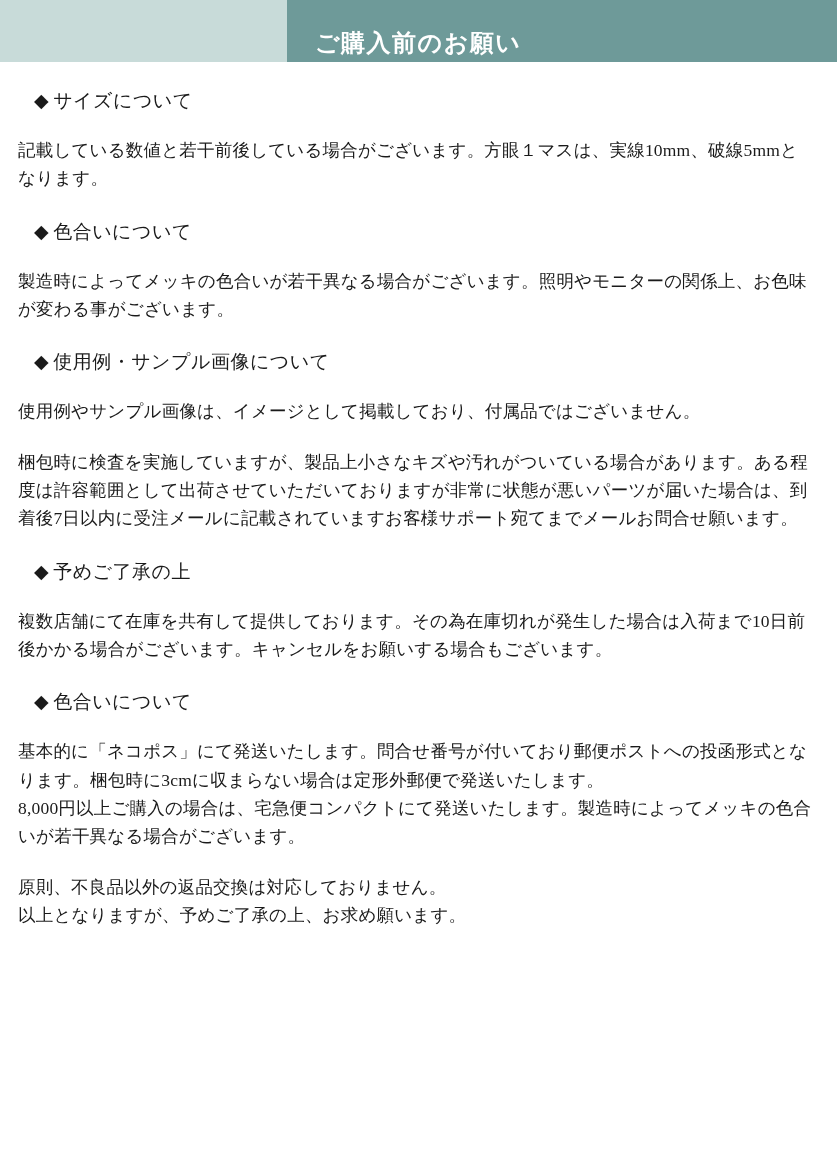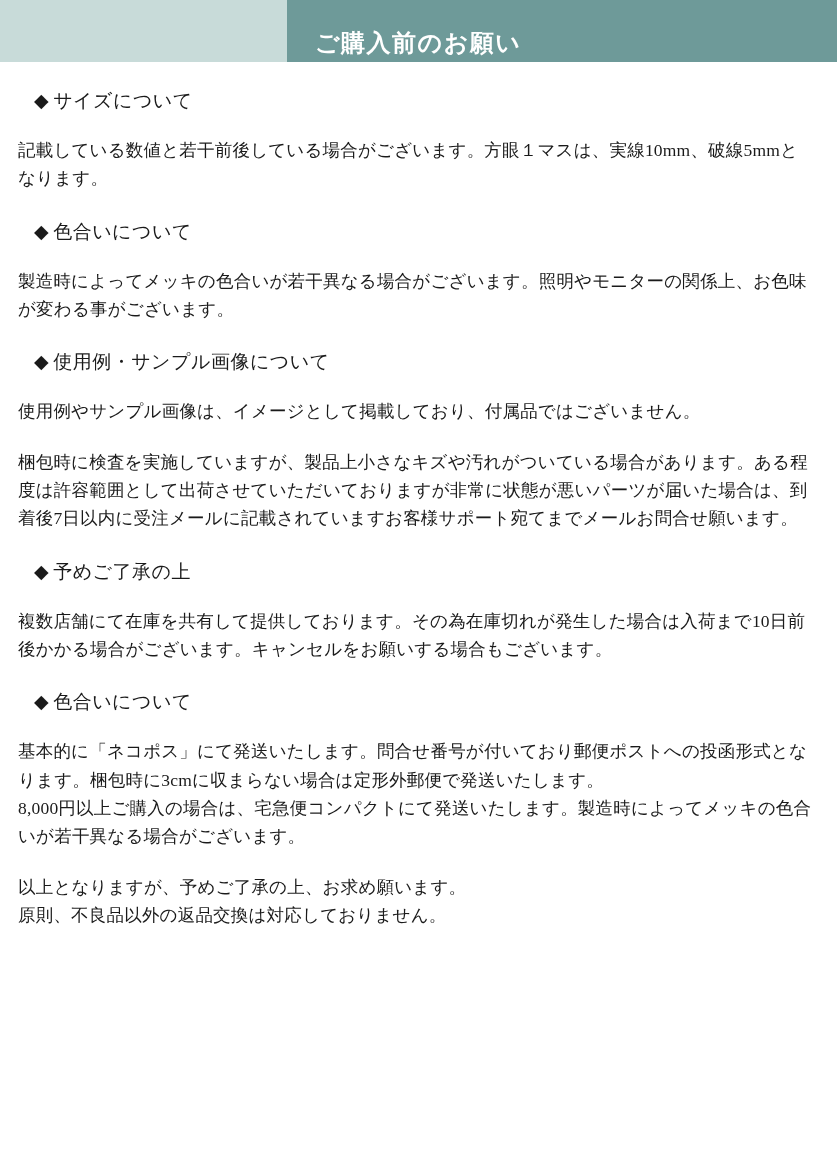--- a/index.html
+++ b/index.html
@@ -167,18 +167,18 @@
       <div class="sec-head">
         <span class="diamond">◆</span><span>色合いについて</span>
       </div>
       <div class="sec-body gap-block">
         <p>基本的に「ネコポス」にて発送いたします。問合せ番号が付いており郵便ポストへの投函形式となります。梱包時に3cmに収まらない場合は定形外郵便で発送いたします。</p>
         <p>8,000円以上ご購入の場合は、宅急便コンパクトにて発送いたします。製造時によってメッキの色合いが若干異なる場合がございます。</p>
       </div>
     </div>
 
     <div class="footer-note">
+      <p>原則、不良品以外の返品交換は対応しておりません。</p>
       <p>以上となりますが、予めご了承の上、お求め願います。</p>
-      <p>原則、不良品以外の返品交換は対応しておりません。</p>
     </div>
 
   </div>
 </div>
 
 </body></html>

